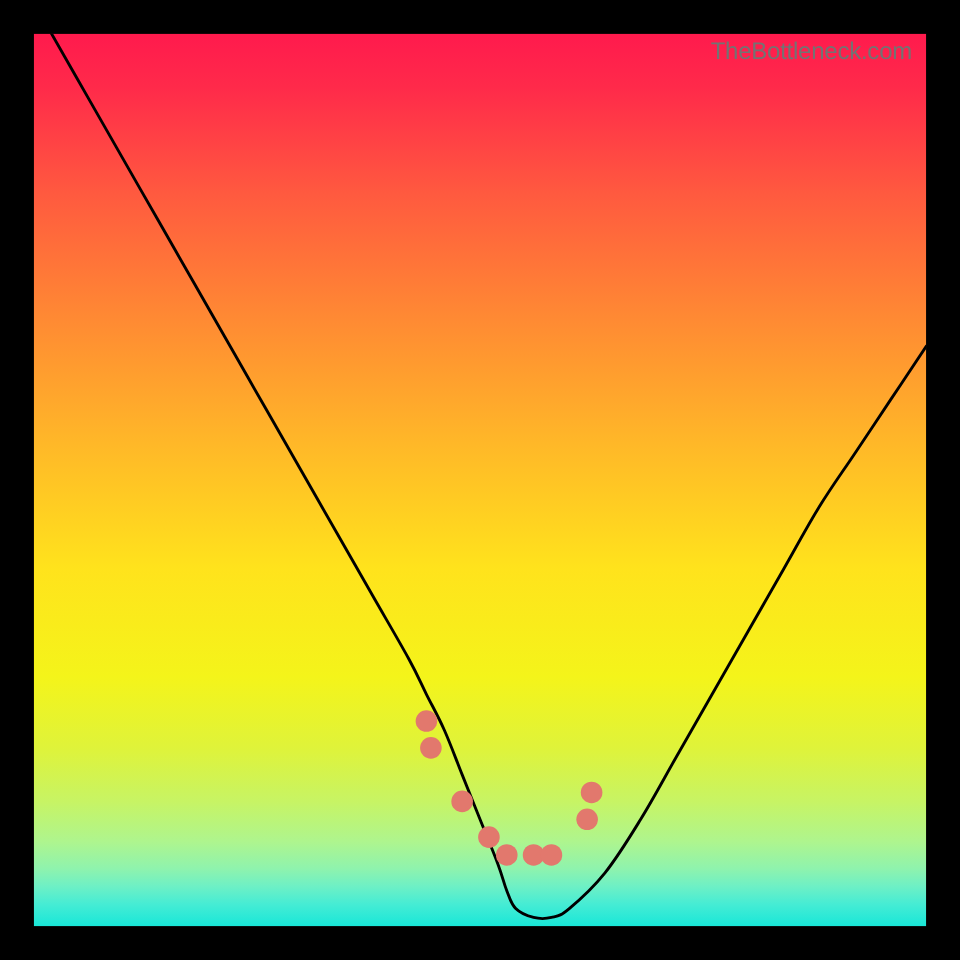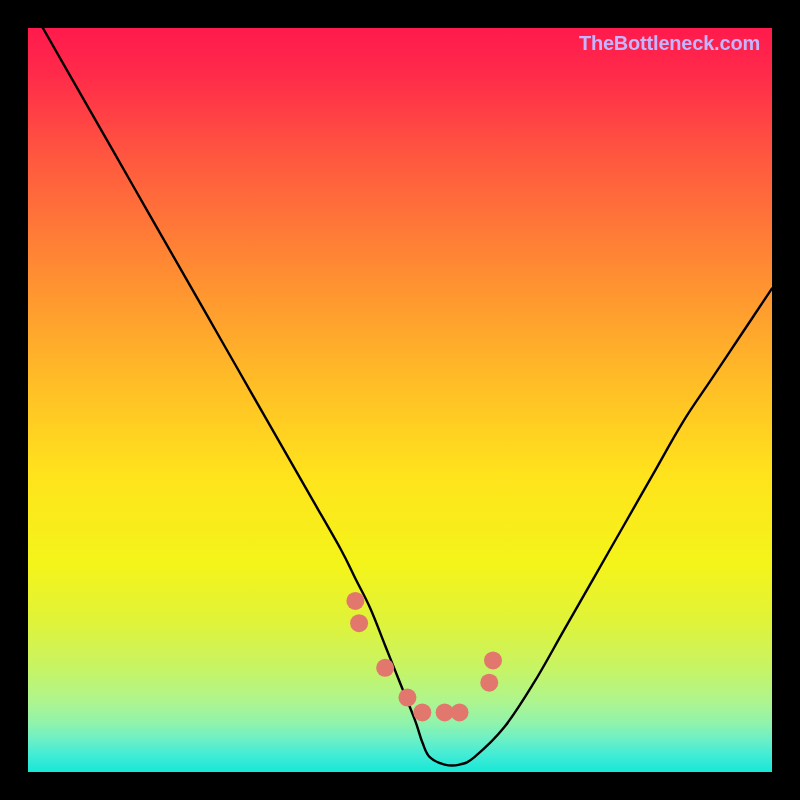--- a/index.html
+++ b/index.html
@@ -27,22 +27,22 @@
   }
   .plot-bg {
     position: absolute;
     left: 0; top: 0; right: 0; bottom: 0;
   }
   .watermark {
     position: absolute;
     top: 4px;
     right: 12px;
     font-size: 20px;
-    font-weight: 700;
-    color: #c4b5fd;
+    font-weight: 400;
+    color: #737373;
     letter-spacing: -0.2px;
     z-index: 50;
   }
   svg.curve {
     position: absolute;
     left: 0; top: 0;
     width: 744px; height: 744px;
     overflow: visible;
     z-index: 20;
   }

